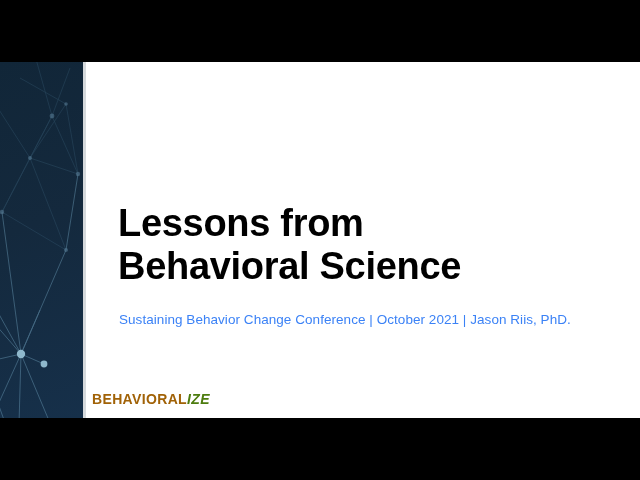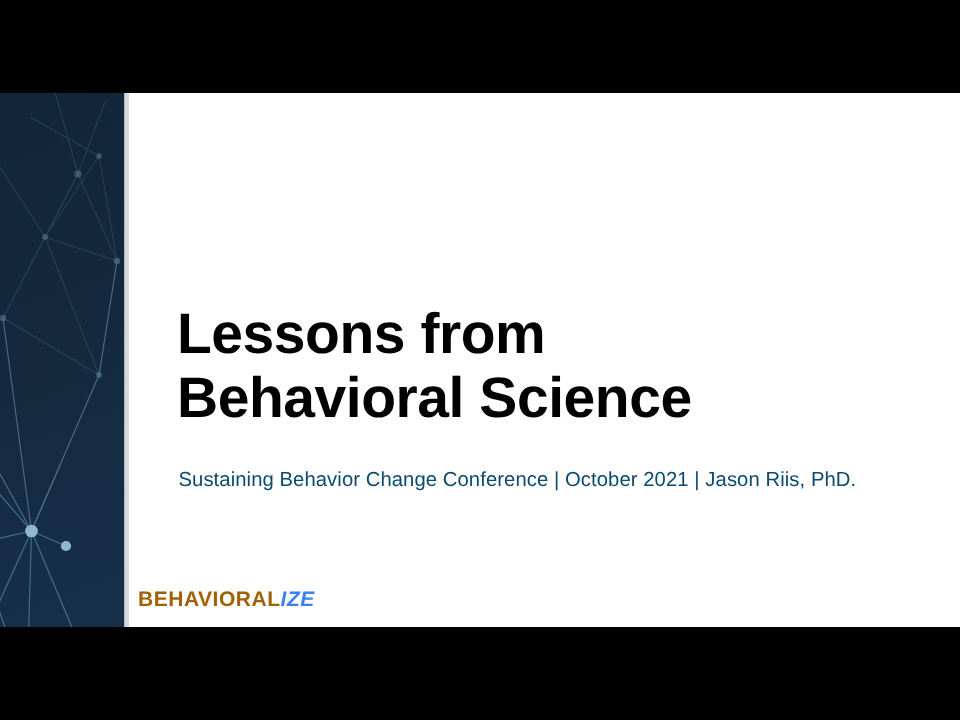--- a/index.html
+++ b/index.html
@@ -91,38 +91,38 @@
   }
 
   #subtitle {
     position: absolute;
     left: 1px;
     top: 249px;
     margin: 0;
     font-size: 13.5px;
     line-height: 18px;
     font-weight: normal;
-    color: #0c4a6e;
+    color: #3b82f6;
     letter-spacing: 0.05px;
     white-space: nowrap;
   }
 
   
   #logo {
     position: absolute;
     left: -26px;
     top: 330px;
     font-size: 14px;
     line-height: 14px;
     font-weight: bold;
     letter-spacing: 0.35px;
     white-space: nowrap;
   }
   #logo .mark-a { color: #a16207; font-style: normal; }
-  #logo .mark-b { color: #3b82f6; font-style: italic; }
+  #logo .mark-b { color: #4d7c0f; font-style: italic; }
 </style>
 </head>
 <body>
 
 <div id="stage">
 
   <div class="letterbox top"></div>
   <div class="letterbox bottom"></div>
 
   <div id="slide">

